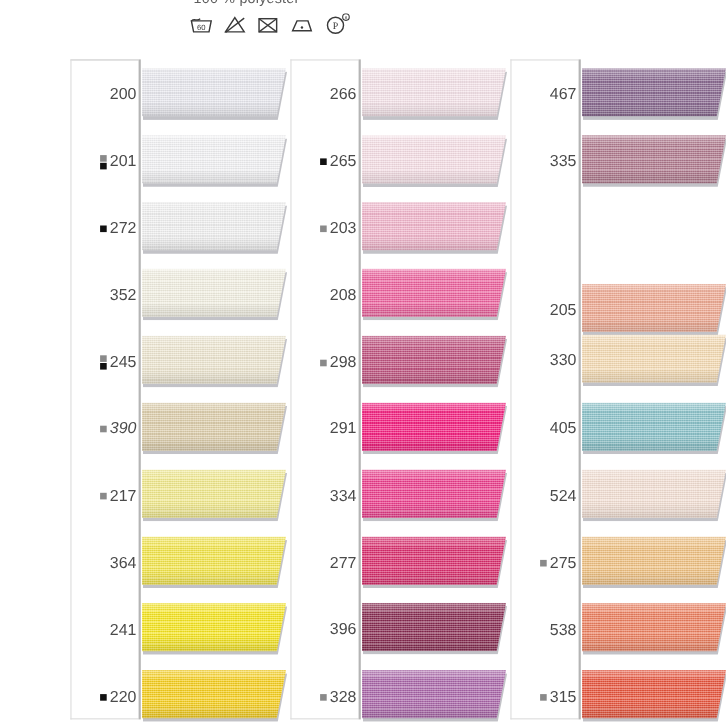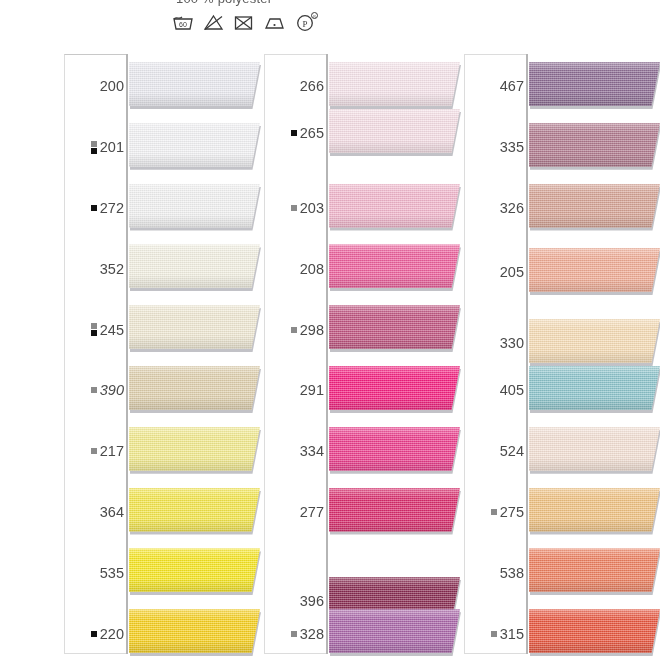--- a/index.html
+++ b/index.html
@@ -317,21 +317,21 @@
         <div class="swatch-wrap">
           <div class="swatch-shadow"></div>
           <div class="swatch" style="background: rgb(244, 230, 74);">
             <div class="swatch-tex"></div>
             <div class="swatch-sheen"></div>
           </div>
         </div>
       </div>
       <div class="row" style="top: 496.4px;">
         <div class="row-label">
-          <span>535</span>
+          <span>241</span>
         </div>
         <div class="swatch-wrap">
           <div class="swatch-shadow"></div>
           <div class="swatch" style="background: rgb(247, 230, 31);">
             <div class="swatch-tex"></div>
             <div class="swatch-sheen"></div>
           </div>
         </div>
       </div>
       <div class="row" style="top: 557.2px;">
@@ -358,21 +358,21 @@
           <span>266</span>
         </div>
         <div class="swatch-wrap">
           <div class="swatch-shadow"></div>
           <div class="swatch" style="background: rgb(246, 228, 234);">
             <div class="swatch-tex"></div>
             <div class="swatch-sheen"></div>
           </div>
         </div>
       </div>
-      <div class="row" style="top: 57px;">
+      <div class="row" style="top: 71px;">
         <div class="row-label">
           <span class="marker">
             <i class="b"></i>
           </span>
           <span>265</span>
         </div>
         <div class="swatch-wrap">
           <div class="swatch-shadow"></div>
           <div class="swatch" style="background: rgb(246, 222, 229);">
             <div class="swatch-tex"></div>
@@ -451,21 +451,21 @@
           <span>277</span>
         </div>
         <div class="swatch-wrap">
           <div class="swatch-shadow"></div>
           <div class="swatch" style="background: rgb(218, 43, 107);">
             <div class="swatch-tex"></div>
             <div class="swatch-sheen"></div>
           </div>
         </div>
       </div>
-      <div class="row" style="top: 525px;">
+      <div class="row" style="top: 496px;">
         <div class="row-label">
           <span>396</span>
         </div>
         <div class="swatch-wrap">
           <div class="swatch-shadow"></div>
           <div class="swatch" style="background: rgb(135, 41, 79);">
             <div class="swatch-tex"></div>
             <div class="swatch-sheen"></div>
           </div>
         </div>
@@ -506,45 +506,33 @@
           <span>335</span>
         </div>
         <div class="swatch-wrap">
           <div class="swatch-shadow"></div>
           <div class="swatch" style="background: rgb(176, 121, 141);">
             <div class="swatch-tex"></div>
             <div class="swatch-sheen"></div>
           </div>
         </div>
       </div>
-      <div class="row" style="top: 131.6px;">
-        <div class="row-label">
-          <span>326</span>
-        </div>
-        <div class="swatch-wrap">
-          <div class="swatch-shadow"></div>
-          <div class="swatch" style="background: rgb(214, 163, 148);">
-            <div class="swatch-tex"></div>
-            <div class="swatch-sheen"></div>
-          </div>
-        </div>
-      </div>
-      <div class="row" style="top: 196px; text-align: right;">
+      <div class="row" style="top: 206px; text-align: right;">
         <div class="row-label">
           <span>205</span>
         </div>
         <div class="swatch-wrap">
           <div class="swatch-shadow"></div>
           <div class="swatch" style="background: rgb(240, 171, 148);">
             <div class="swatch-tex"></div>
             <div class="swatch-sheen"></div>
           </div>
         </div>
       </div>
-      <div class="row" style="top: 267px;">
+      <div class="row" style="top: 252px;">
         <div class="row-label">
           <span>330</span>
         </div>
         <div class="swatch-wrap">
           <div class="swatch-shadow"></div>
           <div class="swatch" style="background: rgb(246, 220, 180);">
             <div class="swatch-tex"></div>
             <div class="swatch-sheen"></div>
           </div>
         </div>

